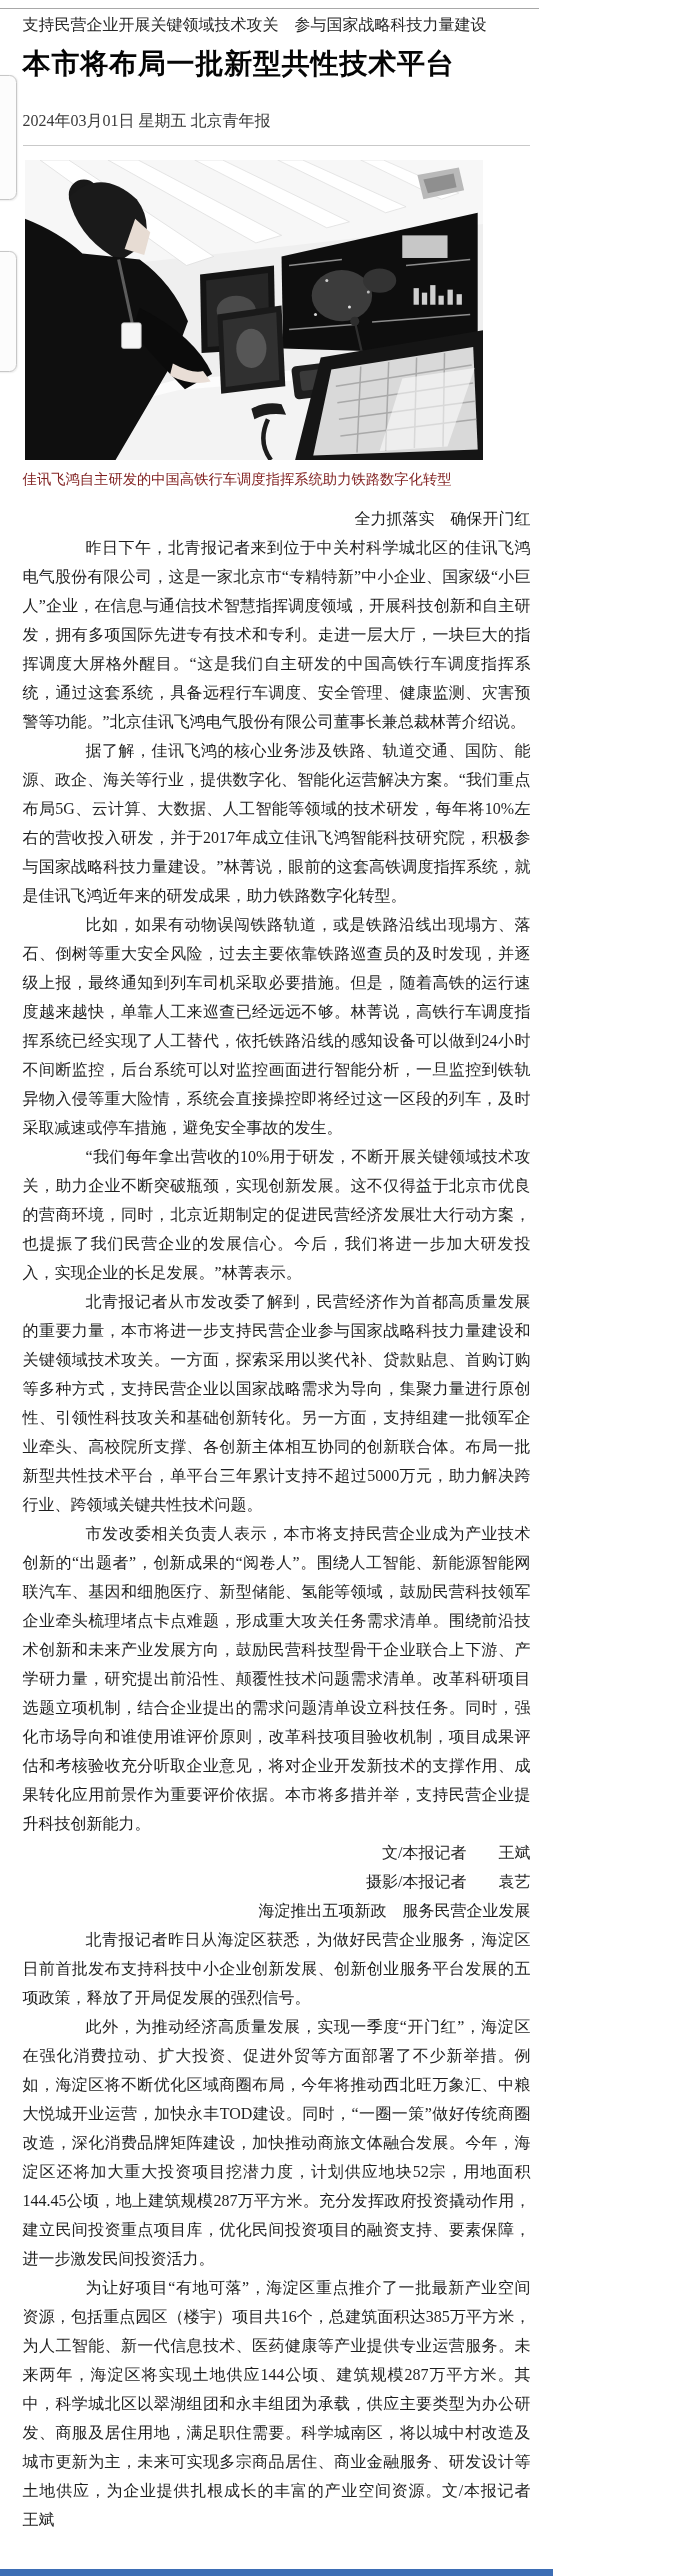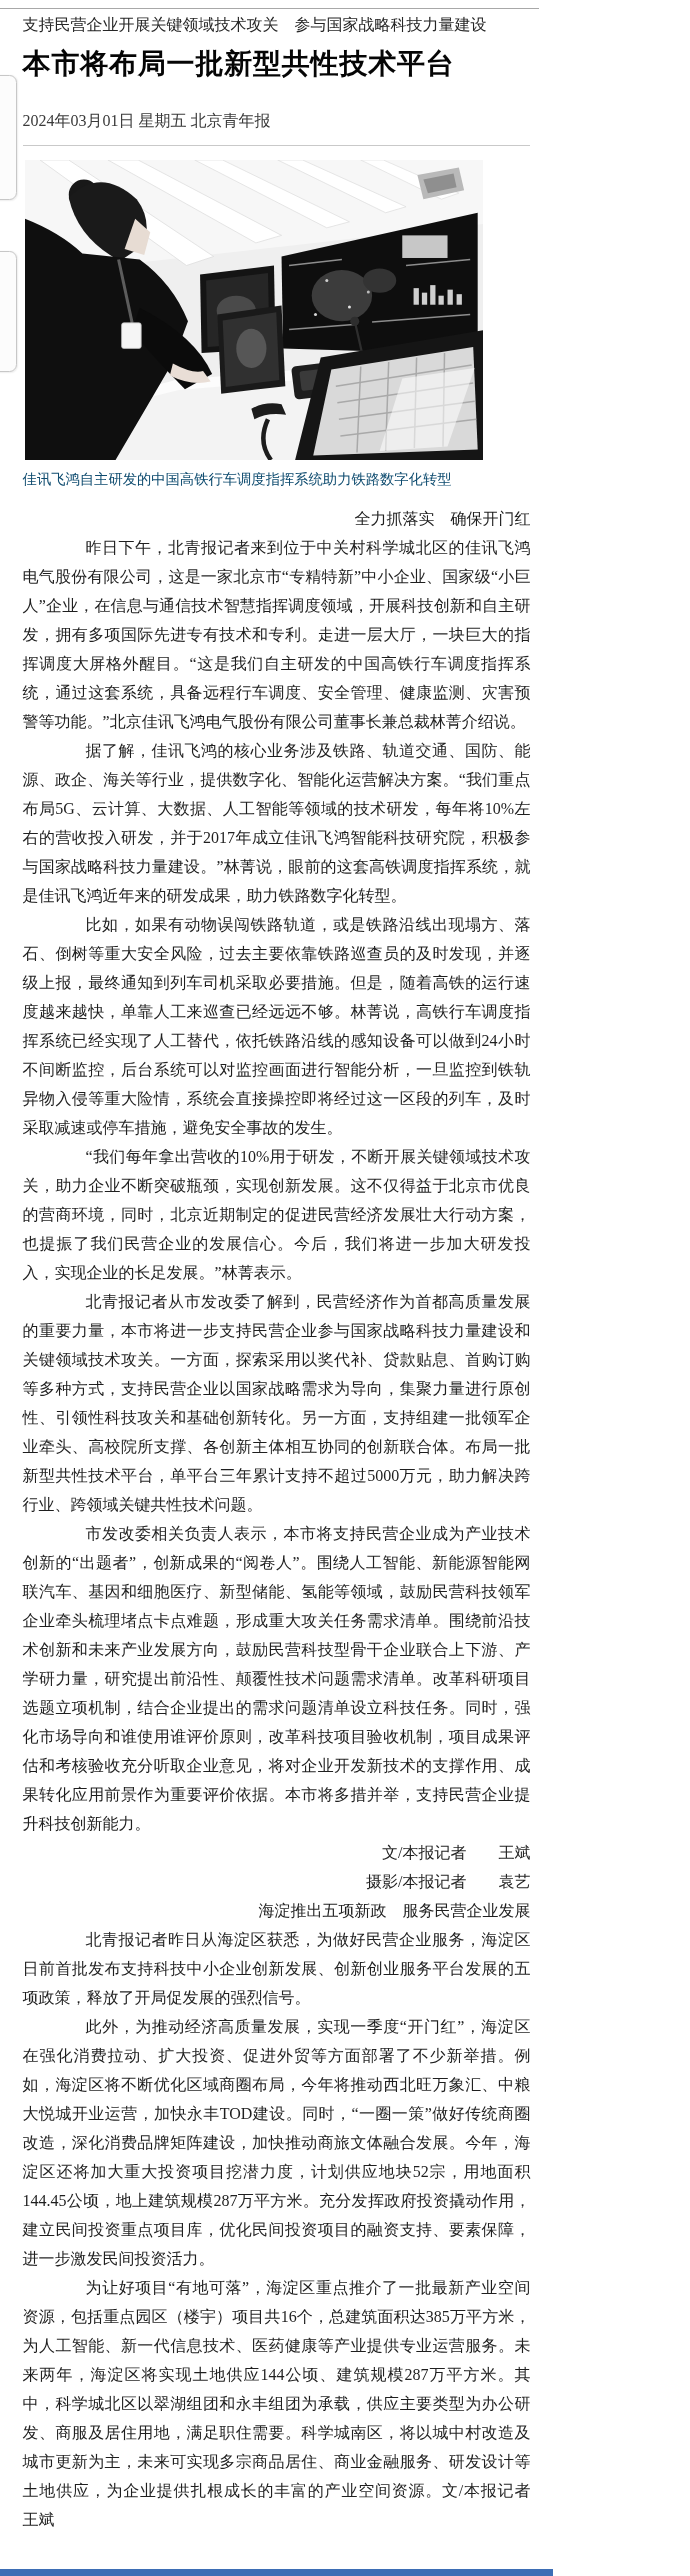--- a/index.html
+++ b/index.html
@@ -19,21 +19,21 @@
   }
   .side-btn.one{top:75px;height:123px;}
   .side-btn.two{top:251px;height:119px;}
   .content{padding:0 22.6px;}
   .kicker{margin:15px 0 0;font-size:16px;line-height:19.6px;color:#262626;}
   .title{margin:12px 0 0;font-size:28px;line-height:33px;font-weight:700;color:#050505;letter-spacing:0.8px;}
   .dateline{margin:32px 0 0;font-size:16px;line-height:18px;color:#3a3a3a;}
   .rule{border:none;border-top:0.8px solid #c9c9c9;margin:15px 0 0;}
   .photo-wrap{margin:14.3px 0 0 2.3px;width:458px;height:300px;}
   .photo-wrap svg{display:block;width:458px;height:300px;}
-  .caption{margin:10.6px 0 0;font-size:14.3px;line-height:18px;color:#0c4a6e;}
+  .caption{margin:10.6px 0 0;font-size:14.3px;line-height:18px;color:#7f1d1d;}
   .body-block{margin-top:16px;}
   p.para, p.line{
     margin:0;font-size:16px;line-height:29px;color:#1f1f1f;
     text-align:justify;text-justify:inter-ideograph;
     text-indent:63px;
   }
   p.line{text-align:right;}
   .accent-bar{position:absolute;left:0;right:0;bottom:0;height:7.5px;}
 </style>
 </head>

